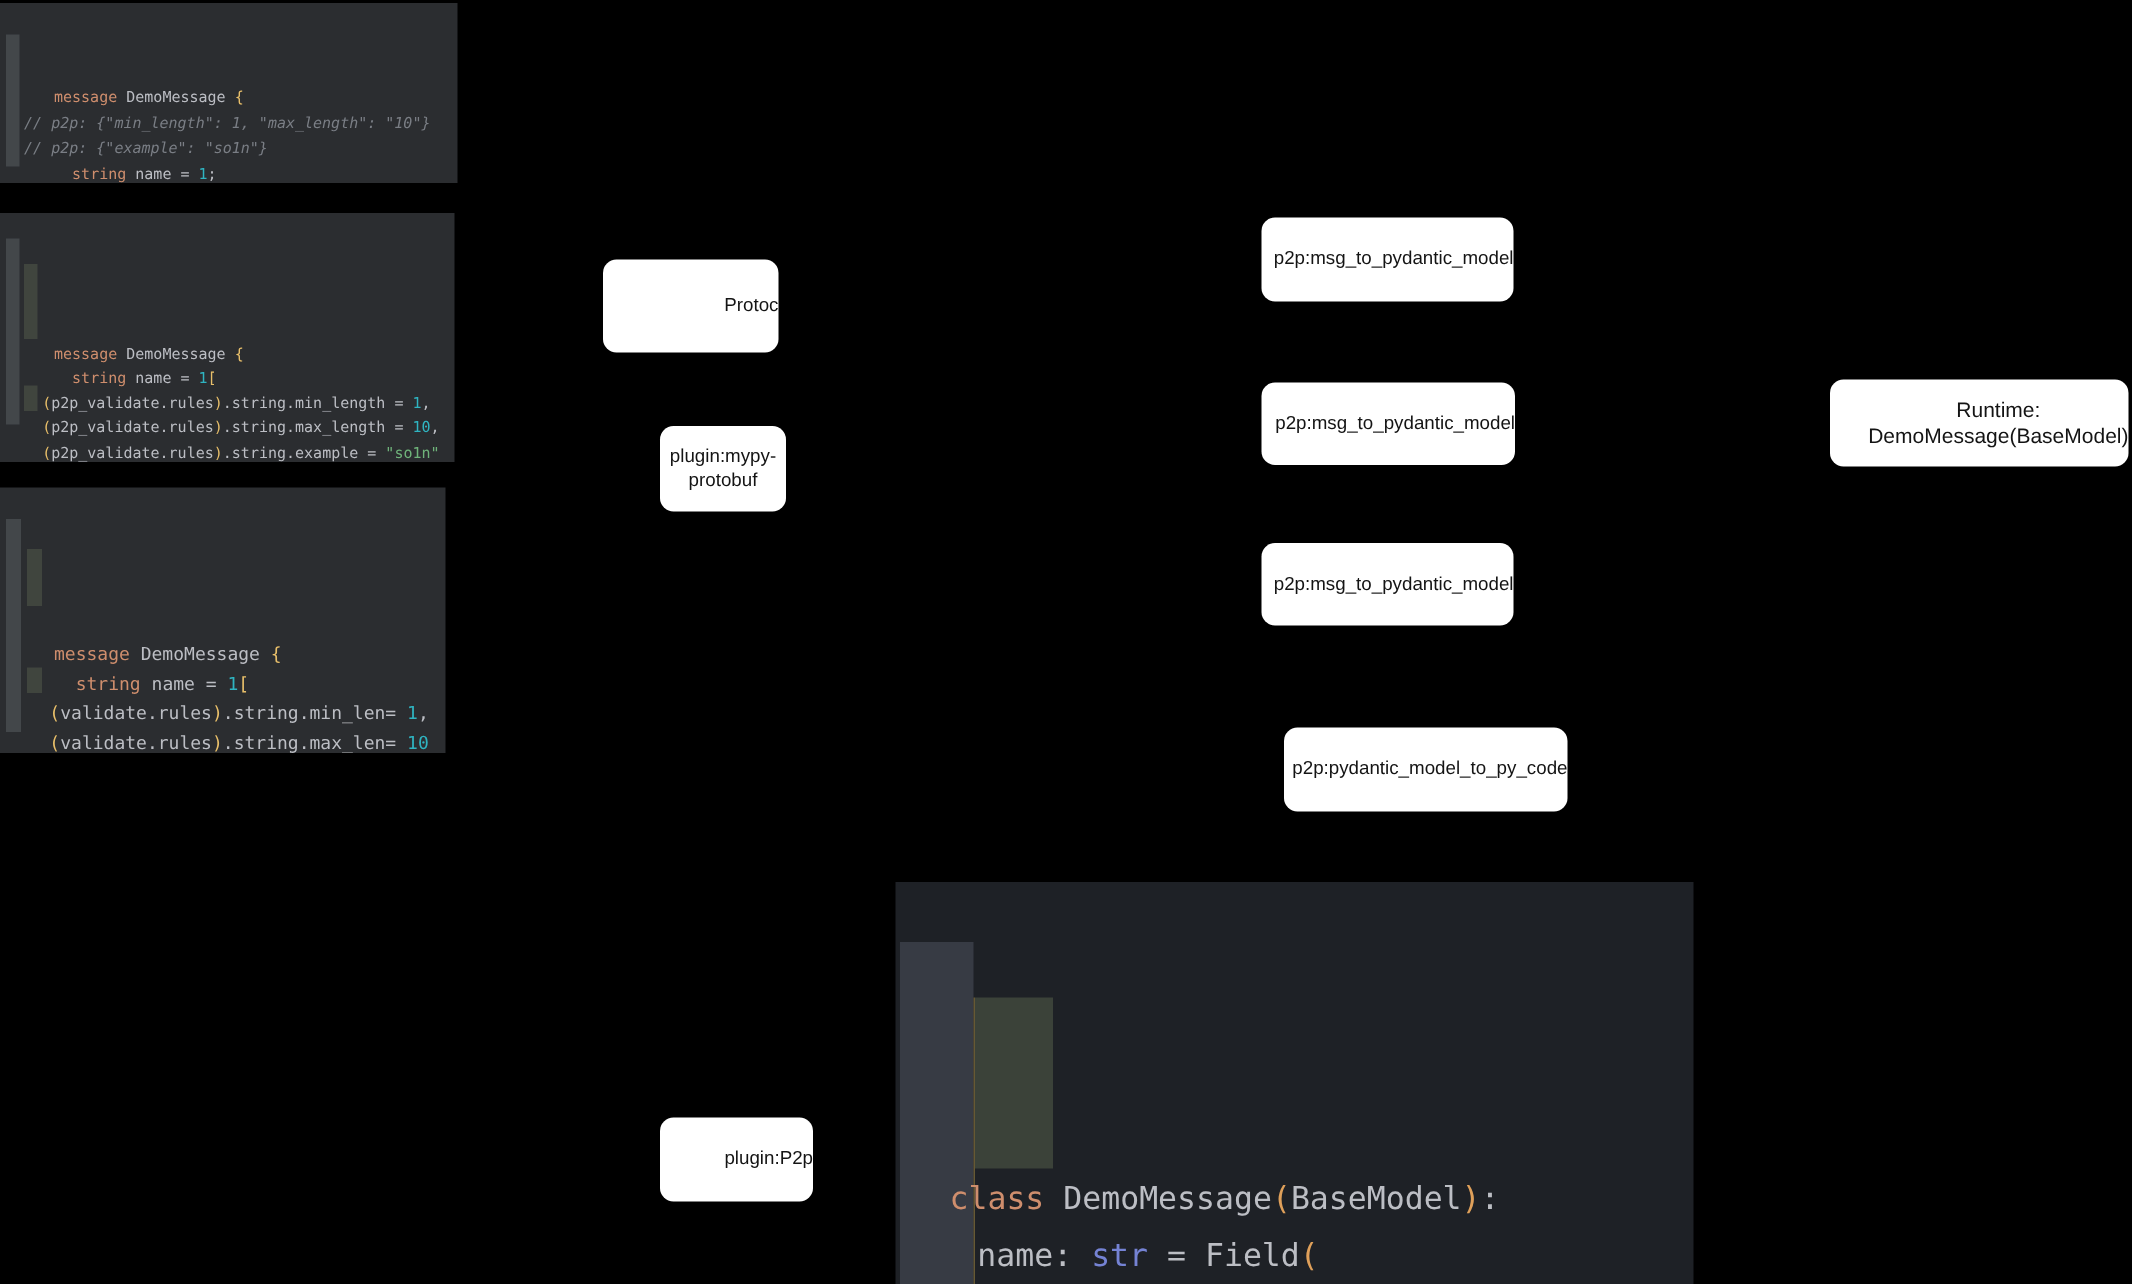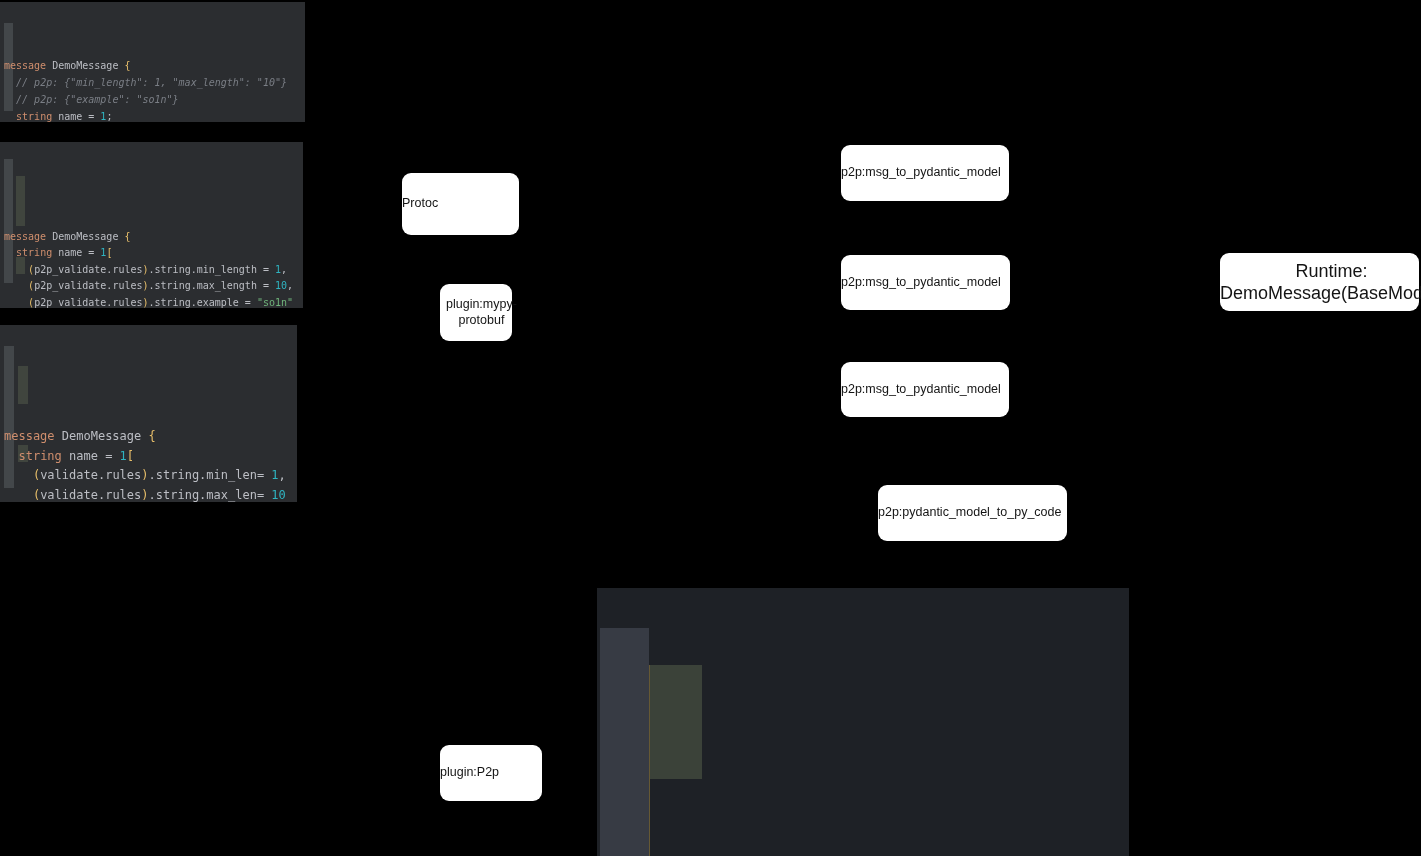--- a/index.html
+++ b/index.html
@@ -24,44 +24,44 @@
   .blk2 .g2b{left:16px;top:115px;width:9px;height:17px;background:#40453e;}
   .blk3{left:0;top:325px;width:297px;height:177px;background:#2b2d30;font-size:12px;line-height:19.6px;padding:4px 0 0 4px;}
   .blk3 .g1{left:4px;top:21px;width:10px;height:142px;background:#43474a;}
   .blk3 .g2a{left:18px;top:41px;width:10px;height:38px;background:#40453e;}
   .blk3 .g2b{left:18px;top:120px;width:10px;height:17px;background:#40453e;}
   .blk4{left:597px;top:588px;width:532px;height:268px;background:#1e2126;font-size:21px;line-height:38px;padding:2px 0 0 4px;}
   .blk4 .g1{left:3px;top:40px;width:49px;height:228px;background:#373b44;}
   .blk4 .g2{left:53px;top:77px;width:52px;height:114px;background:#3b4239;}
   .blk4 .gline{left:52px;top:77px;width:1px;height:191px;background:#665934;}
   
-  .tk-kw{color:#cf8e6d;}
+  .tk-kw{color:#cf8e6d;margin-left:32px;}
   .tk-fg{color:#bcbec4;}
   .tk-br{color:#e8bf6a;}
   .tk-pbr{color:#dfa05a;}
   .tk-num{color:#2fb4c1;}
   .tk-str{color:#6fb37a;}
   .tk-cm{color:#7a7e85;font-style:italic;}
   .tk-ty{color:#7583d4;}
   
   .node{
     position:absolute;box-sizing:border-box;
     background:#ffffff;color:#141414;border-radius:9px;
-    display:flex;align-items:center;justify-content:flex-start;
+    display:flex;align-items:center;justify-content:flex-end;
     text-align:center;font-size:12.5px;line-height:1.25;
     white-space:pre-line;
   }
   .node.nowrap{white-space:nowrap;}
   .n-protoc{left:402px;top:173px;width:117px;height:62px;}
-  .n-mypy{left:440px;top:284px;width:72px;height:57px;padding:0 6px;}
+  .n-mypy{left:440px;top:284px;width:84px;height:57px;padding:0 6px;}
   .n-p2p1{left:841px;top:145px;width:168px;height:56px;}
   .n-p2p2{left:841px;top:255px;width:169px;height:55px;}
   .n-p2p3{left:841px;top:362px;width:168px;height:55px;}
-  .n-pyd2code{left:878px;top:485px;width:189px;height:56px;}
-  .n-runtime{left:1220px;top:253px;width:199px;height:58px;font-size:18px;}
+  .n-pyd2code{left:856px;top:485px;width:189px;height:56px;}
+  .n-runtime{left:1220px;top:253px;width:199px;height:58px;font-size:14px;}
   .n-pluginp2p{left:440px;top:745px;width:102px;height:56px;}
 </style>
 </head>
 <body>
 
 <section class="code blk1">
   <i class="guide g1"></i>
   <div class="lines"><div><span class="tk-kw">message </span><span class="tk-fg">DemoMessage </span><span class="tk-br">{</span></div><div><span class="tk-fg">  </span><span class="tk-cm">// p2p: {"min_length": 1, "max_length": "10"}</span></div><div><span class="tk-fg">  </span><span class="tk-cm">// p2p: {"example": "so1n"}</span></div><div><span class="tk-fg">  </span><span class="tk-kw">string </span><span class="tk-fg">name = </span><span class="tk-num">1</span><span class="tk-fg">;</span></div></div>
 </section>
 
@@ -76,20 +76,21 @@
   <i class="guide g1"></i>
   <i class="guide g2a"></i>
   <i class="guide g2b"></i>
   <div class="lines"><div><span class="tk-kw">message </span><span class="tk-fg">DemoMessage </span><span class="tk-br">{</span></div><div><span class="tk-fg">  </span><span class="tk-kw">string </span><span class="tk-fg">name = </span><span class="tk-num">1</span><span class="tk-br">[</span></div><div><span class="tk-fg">    </span><span class="tk-br">(</span><span class="tk-fg">validate.rules</span><span class="tk-br">)</span><span class="tk-fg">.string.min_len= </span><span class="tk-num">1</span><span class="tk-fg">,</span></div><div><span class="tk-fg">    </span><span class="tk-br">(</span><span class="tk-fg">validate.rules</span><span class="tk-br">)</span><span class="tk-fg">.string.max_len= </span><span class="tk-num">10</span></div></div>
 </section>
 
 <section class="code blk4">
   <i class="guide g1"></i>
   <i class="guide g2"></i>
   <i class="guide gline"></i>
+  <div class="lines"><div><span class="tk-kw">class </span><span class="tk-fg">DemoMessage</span><span class="tk-pbr">(</span><span class="tk-fg">BaseModel</span><span class="tk-pbr">)</span><span class="tk-fg">:</span></div><div><span class="tk-fg">    name: </span><span class="tk-ty">str</span><span class="tk-fg"> = Field</span><span class="tk-pbr">(</span></div></div>
 </section>
 
 <div class="node nowrap n-protoc">
   <span>Protoc</span>
 </div>
 <div class="node n-mypy">
   <span>plugin:mypy-protobuf</span>
 </div>
 <div class="node nowrap n-p2p1">
   <span>p2p:msg_to_pydantic_model</span>

